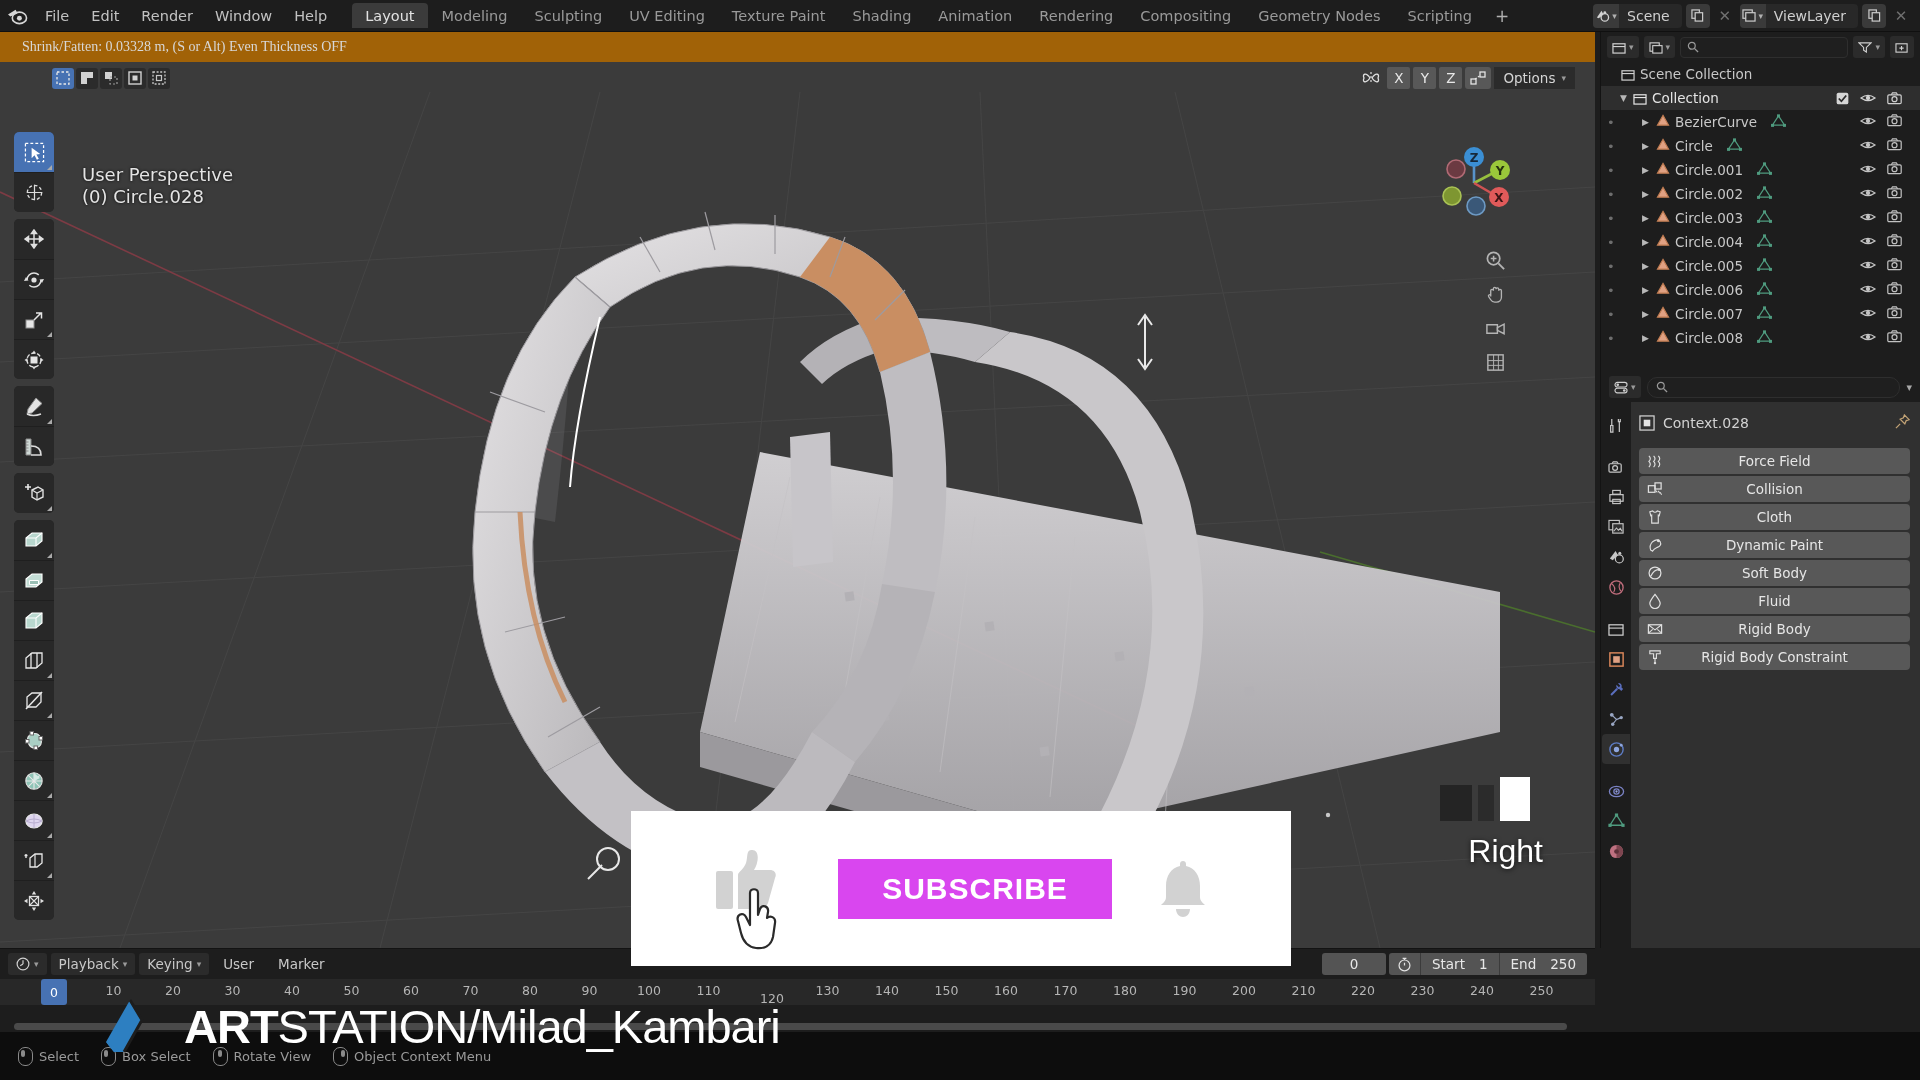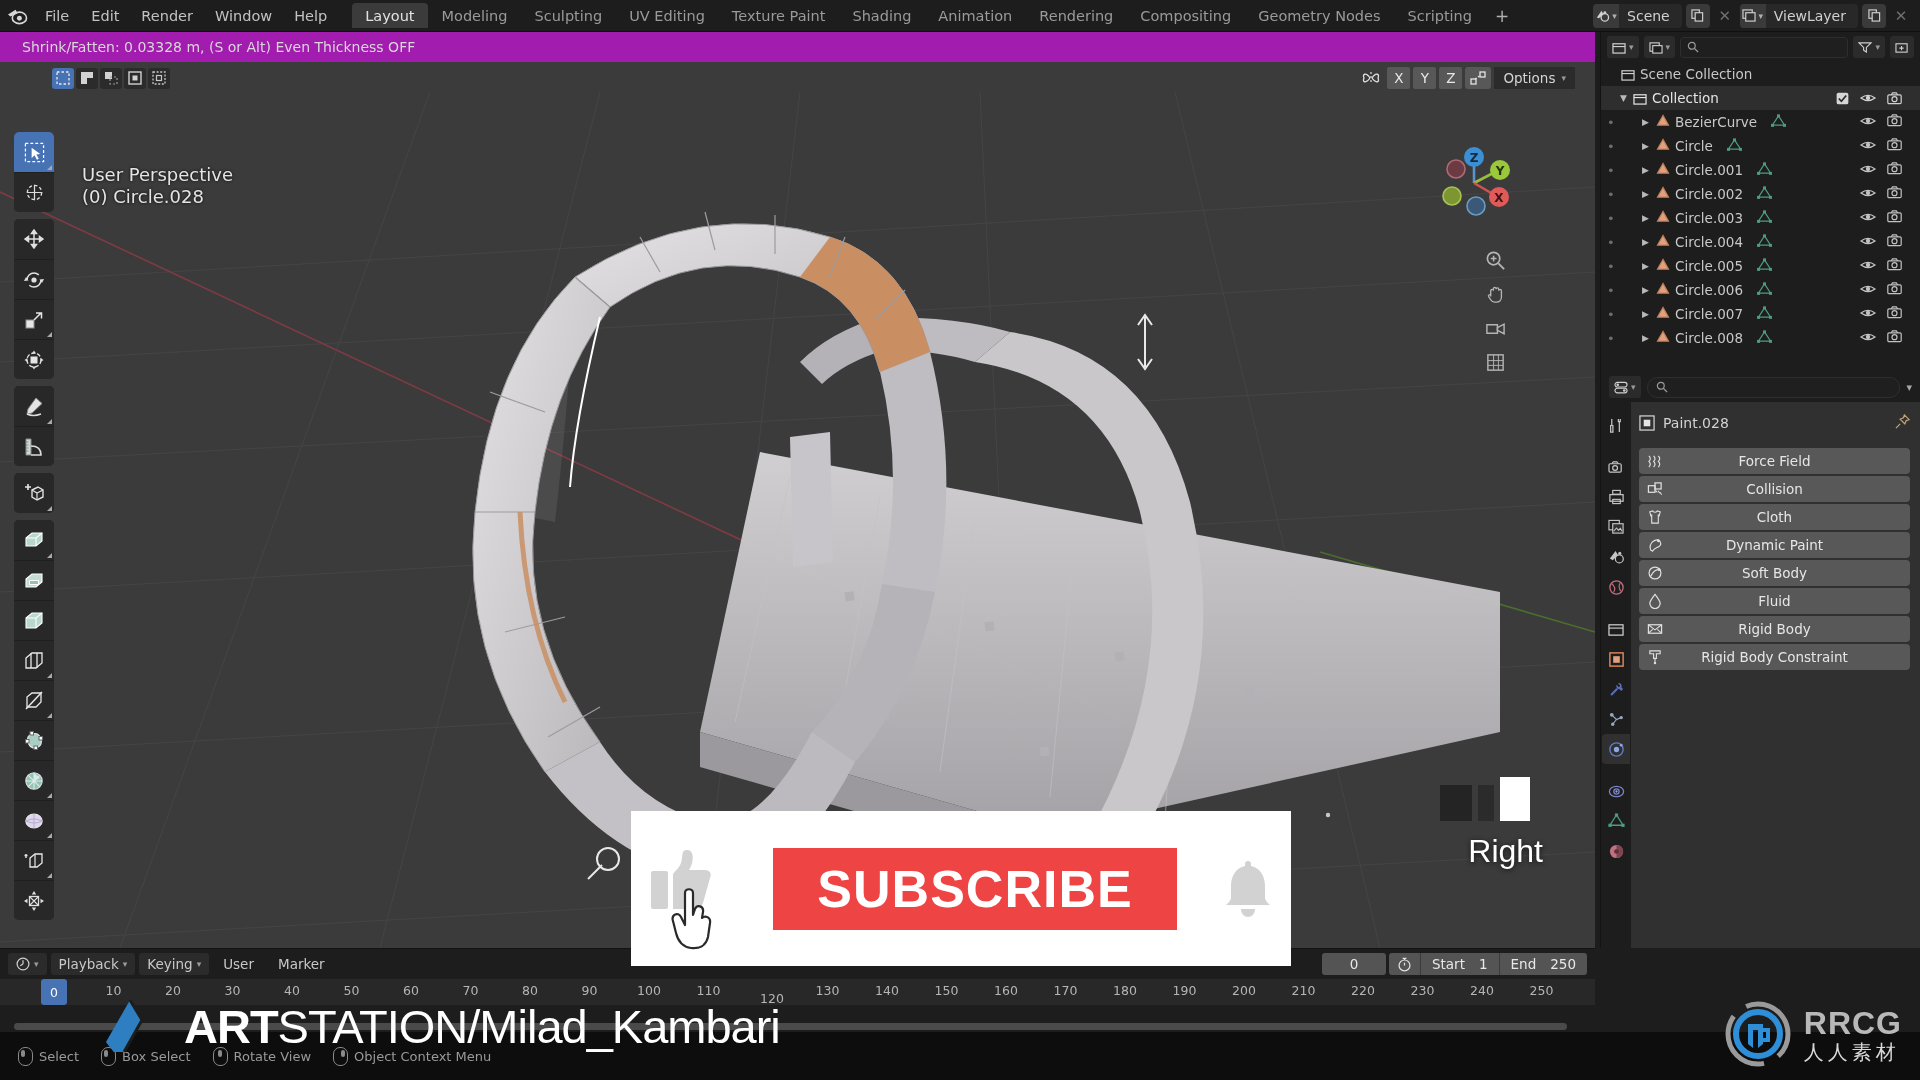--- a/index.html
+++ b/index.html
@@ -44,21 +44,21 @@
   .x-btn { width: 22px; height: 24px; display: flex; align-items: center; justify-content: center;
     color: #707070; font-size: 15px; }
 
   
   .viewport {
     position: absolute; left: 0; top: 32px; width: 1595px; height: 916px;
     background: #3b3b3b; overflow: hidden;
   }
   .vp-header {
     position: absolute; left: 0; top: 0; width: 100%; height: 30px;
-    background: #a21caf; display: flex; align-items: center; z-index: 20;
+    background: #a16207; display: flex; align-items: center; z-index: 20; font-family: Liberation Serif, serif;
   }
   .opinfo { color: #d8d8d8; font-size: 14px; padding-left: 22px; white-space: nowrap; }
 
   .vp-subheader {
     position: absolute; left: 0; top: 30px; width: 100%; height: 32px; z-index: 19;
     display: flex; align-items: center;
   }
   .selmodes { display: flex; margin-left: 52px; gap: 2px; }
   .selmode-btn {
     width: 22px; height: 21px; background: #2b2b2b; border-radius: 3px;
@@ -193,22 +193,22 @@
   .mouse-ico.mid i { left: 4.5px; }
   .mouse-ico.right i { left: 7px; }
 
   
   .sub-overlay {
     position: absolute; left: 631px; top: 811px; width: 660px; height: 155px;
     background: #fff; z-index: 60;
     display: flex; align-items: center; justify-content: center; gap: 42px;
   }
   .sub-btn {
-    background: #ef4444; color: #fff; font-family: "Liberation Sans", sans-serif;
-    font-weight: bold; font-size: 52px; letter-spacing: 1px;
+    background: #d946ef; color: #fff; font-family: "Liberation Sans", sans-serif;
+    font-weight: bold; font-size: 30px; letter-spacing: 1px;
     padding: 15px 44px; line-height: 1;
   }
   .thumb-wrap { position: relative; width: 86px; height: 100px; }
   .cursor-hand { position: absolute; left: 26px; top: 46px; z-index: 3; }
 
   .artstation {
     position: absolute; left: 100px; bottom: 18px; z-index: 55;
     display: flex; align-items: center; gap: 12px;
   }
   .as-text { color: #fff; font-family: "Liberation Sans", sans-serif; font-size: 47px; letter-spacing: -1px; }
@@ -1154,21 +1154,21 @@
             </svg>
         </div>
       </div>
 
       <div class="pcontent">
         <div class="breadcrumb">
           <svg width="16" height="16" viewBox="0 0 17 17">
               <rect x="1" y="1" width="15" height="15" fill="none" stroke="#d6d6d6" stroke-width="1.3"></rect>
               <rect x="5" y="5" width="7" height="7" fill="#e4e4e4"></rect>
             </svg>
-          <span>Paint.028</span>
+          <span>Context.028</span>
           <span style="margin-left:auto">
             <svg width="15" height="15" viewBox="0 0 16 16">
                 <path d="M10 1 L15 6 L12 7 L10.5 10.5 L5.5 5.5 L9 4 Z" fill="none" stroke="#c4a476" stroke-width="1.3"></path>
                 <path d="M5.5 10.5 L1 15" stroke="#c4a476" stroke-width="1.3"></path>
               </svg>
           </span>
         </div>
         <div class="phys-list" id="phys-list">
             <div class="phys-btn">
               <span class="phys-ico">
@@ -1377,26 +1377,14 @@
     <svg width="72" height="72" viewBox="0 0 72 72">
       <path d="M6 52 L30 10 L42 30 L24 62 L14 62 Z" fill="#2d7fc1"></path>
       <path d="M30 10 L42 30 L24 62" fill="none" stroke="#1d1d1d" stroke-width="3"></path>
       <path d="M6 52 L14 62 L24 62" fill="#2d7fc1"></path>
     </svg>
     <div class="as-text">
       <b>ART</b><span>STATION/Milad_Kambari</span>
     </div>
   </div>
 
-  <div class="rrcg">
-    <svg width="72" height="72" viewBox="0 0 72 72">
-      <path d="M36 6 A30 30 0 1136 66 A30 30 0 0136 6" fill="none" stroke="#9a9a9a" stroke-width="5" stroke-dasharray="72 16"></path>
-      <path d="M36 14 A22 22 0 1136 58 A22 22 0 0136 14" fill="none" stroke="#2e8fd8" stroke-width="6"></path>
-      <path d="M26 26 L26 46 L31 50 L31 32 L36 32 L36 50 L41 46 L41 26 Z" fill="#2e8fd8"></path>
-      <path d="M36 32 L46 32 L46 42 L38 42" fill="none" stroke="#2e8fd8" stroke-width="4"></path>
-    </svg>
-    <div class="rrcg-txt">
-      <div class="a">RRCG</div>
-      <div class="b">人人素材</div>
-    </div>
-  </div>
 
 </div>
 
 </body></html>

